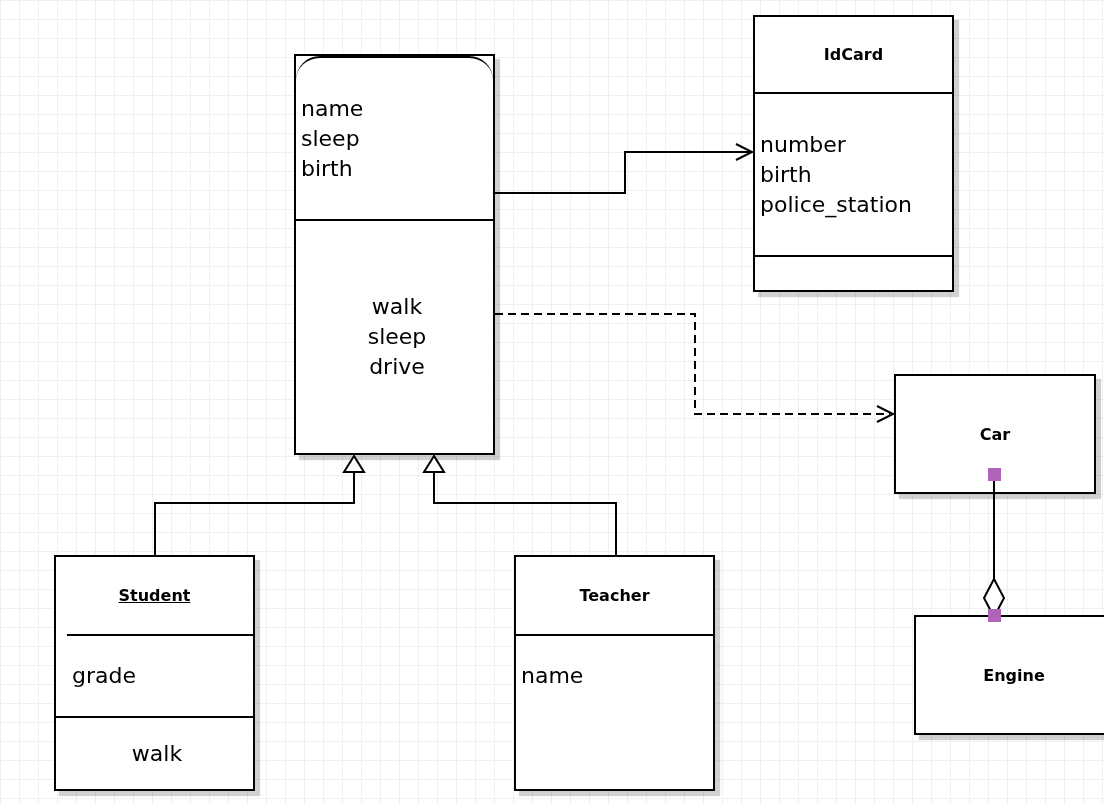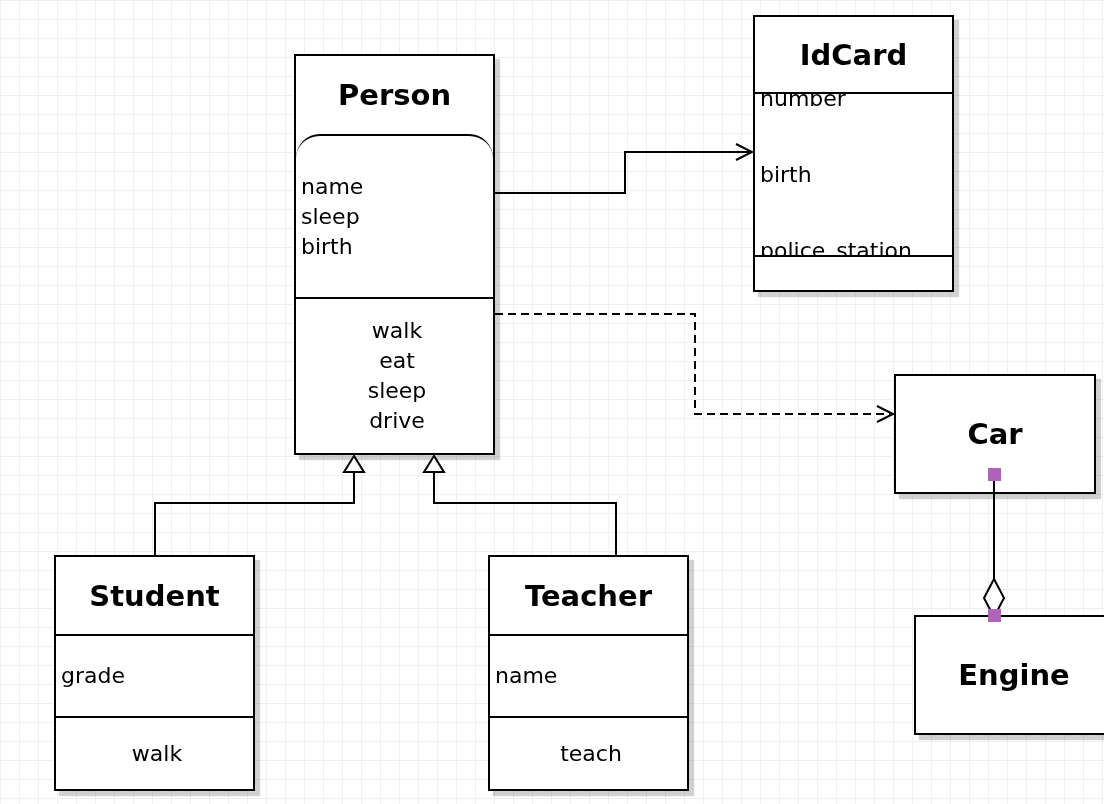--- a/index.html
+++ b/index.html
@@ -23,21 +23,21 @@
     box-shadow: 5px 5px 1px rgba(0,0,0,0.18);
     display: flex;
     flex-direction: column;
     color: #000000;
   }
   .uml-title {
     display: flex;
     align-items: center;
     justify-content: center;
     font-weight: bold;
-    font-size: 29px;
+    font-size: 16px;
     flex: 0 0 auto;
   }
   .uml-section {
     border-top: 2px solid #000000;
     display: flex;
     flex-direction: column;
     justify-content: center;
     padding-left: 5px;
     font-size: 22px;
     line-height: 30px;
@@ -45,57 +45,55 @@
     overflow: hidden;
   }
   .uml-section.fill { flex: 1 1 auto; text-align: center; }
 
   
   .box-person  { left: 294px; top: 54px;  width: 201px; height: 401px; }
   .box-person  .uml-title   { height: 78px; }
   .box-person  .sec-attrs   { height: 161px; border-radius: 24px; }
   .box-idcard  { left: 753px; top: 15px;  width: 201px; height: 277px; }
   .box-idcard  .uml-title   { height: 75px; }
-  .box-idcard  .sec-attrs   { height: 161px; gap: 46px; }
+  .box-idcard  .sec-attrs   { height: 161px; }
   .box-car     { left: 894px; top: 374px; width: 202px; height: 120px; }
   .box-car     .uml-title   { height: 100%; }
   .box-engine  { left: 894px; top: 615px; width: 200px; height: 120px; margin-left: 20px; }
   .box-engine  .uml-title   { height: 100%; }
   .box-student { left: 54px;  top: 555px; width: 201px; height: 236px; }
-  .box-student .uml-title   { height: 77px; }
-  .box-student .sec-attrs   { height: 80px; }
-  .box-teacher { left: 488px; top: 555px; width: 201px; height: 236px; }
+  .box-student .uml-title   { height: 77px; text-decoration: underline; }
+  .box-student .sec-attrs   { height: 80px; margin-left: 11px; }
+  .box-teacher { left: 514px; top: 555px; width: 201px; height: 236px; }
   .box-teacher .uml-title   { height: 77px; }
   .box-teacher .sec-attrs   { height: 80px; }
 
   svg.edges {
     position: absolute;
     left: 0; top: 0;
     width: 1104px; height: 804px;
     pointer-events: none;
   }
   svg.edges .stroke { stroke: #000000; stroke-width: 2; fill: none; }
   svg.edges .dashed { stroke-dasharray: 8 5; }
   svg.edges .hollow { fill: #ffffff; stroke: #000000; stroke-width: 2; }
 </style>
 </head>
 <body>
 
 <div class="canvas">
 
   <div class="uml-class box-person">
-    <div class="uml-title">Person</div>
     <div class="uml-section sec-attrs">
       <span>name</span>
       <span>sleep</span>
       <span>birth</span>
     </div>
     <div class="uml-section fill">
       <span>walk</span>
-      <span>eat</span>
       <span>sleep</span>
       <span>drive</span>
     </div>
   </div>
 
   <div class="uml-class box-idcard">
     <div class="uml-title">IdCard</div>
     <div class="uml-section sec-attrs">
       <span>number</span>
       <span>birth</span>
@@ -120,23 +118,20 @@
     <div class="uml-section fill">
       <span>walk</span>
     </div>
   </div>
 
   <div class="uml-class box-teacher">
     <div class="uml-title">Teacher</div>
     <div class="uml-section sec-attrs">
       <span>name</span>
     </div>
-    <div class="uml-section fill">
-      <span>teach</span>
-    </div>
   </div>
 
   <svg class="edges" viewBox="0 0 1104 804">
 
     <g>
       <polyline class="stroke" points="495,193 625,193 625,152 751,152"></polyline>
       <polyline class="stroke" points="736,144 752,152 736,160"></polyline>
     </g>
 
     <g>

